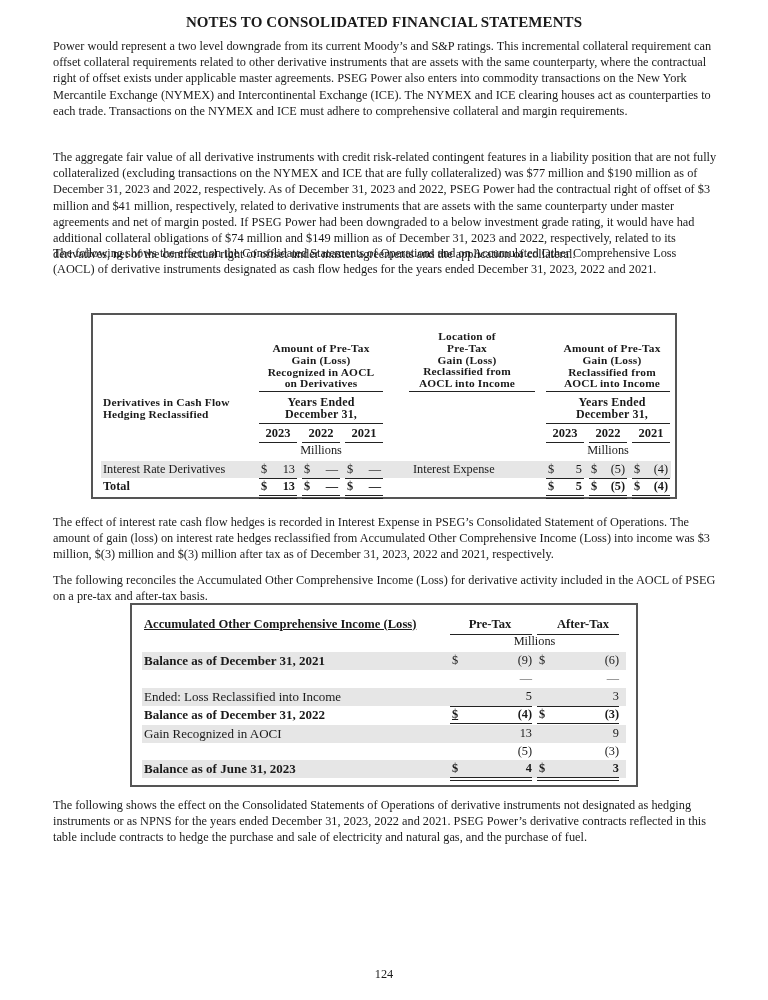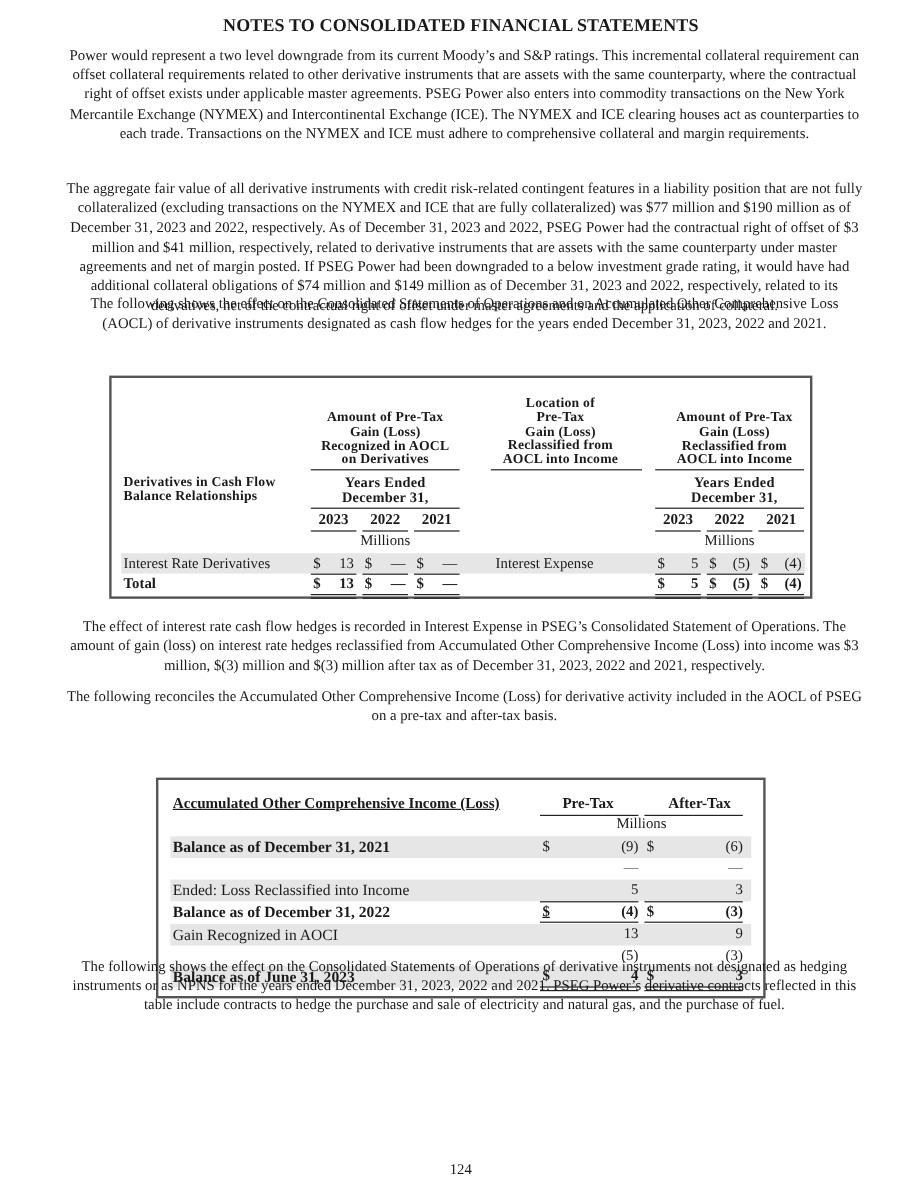--- a/index.html
+++ b/index.html
@@ -7,21 +7,21 @@
     width: 768px; height: 1000px; position: relative; overflow: hidden;
     font-family: "Liberation Serif", "DejaVu Serif", serif;
     color: #1a1a1a;
   }
   .page-title {
     position: absolute; top: 14px; left: 0; width: 768px; text-align: center;
     font-weight: bold; font-size: 15px; letter-spacing: 0.1px;
   }
   .para {
     position: absolute; left: 53px; width: 668px;
-    font-size: 12.3px; line-height: 16.2px; margin: 0; text-align: center;
+    font-size: 12.3px; line-height: 16.2px; margin: 0;
   }
   #p1 { top: 38px; }
   #p2 { top: 149px; }
   #p3 { top: 245px; }
   #p4 { top: 514px; }
   #p5 { top: 572px; }
   #p6 { top: 797px; }
 
   
   .t1-frame {
@@ -35,21 +35,21 @@
   .dbl { position: absolute; height: 2px; border-top: 1.3px solid #222; border-bottom: 1.3px solid #222; }
   .shade { position: absolute; background: #e6e6e6; }
   .yr { position: absolute; font-weight: bold; font-size: 12.5px; text-align: center; }
   .cell { position: absolute; font-size: 12.3px; font-family: Liberation Serif, serif; }
   .bold { font-weight: bold; }
   .num { text-align: right; }
 
   
   .t2-frame {
     position: absolute; left: 130px; top: 603px; width: 508px; height: 184px;
-    border: 2px solid #555; box-sizing: border-box; background: #fff; margin-top: 45px;
+    border: 2px solid #555; box-sizing: border-box; background: #fff;
   }
   .t2-title {
     position: absolute; left: 12px; top: 12px; font-weight: bold; font-size: 12.6px;
     text-decoration: underline;
   }
   .t2-row { position: absolute; left: 10px; width: 484px; height: 17.5px; }
   .t2-row .lbl { position: absolute; left: 2px; top: 1px; font-size: 13px; }
 
   .page-number {
     position: absolute; top: 967px; left: 0; width: 768px; text-align: center; font-size: 12.3px;
@@ -87,21 +87,21 @@
     <div class="abs hdr" style="left:457px; top:28px; width:124px;">
       <div>Amount of Pre-Tax</div>
       <div>Gain (Loss)</div>
       <div>Reclassified from</div>
       <div>AOCL into Income</div>
     </div>
     <div class="rule" style="left:453px; top:76px; width:124px;"></div>
 
     <div class="abs hdr" style="left:10px; top:82px; text-align:left;">
       <div>Derivatives in Cash Flow</div>
-      <div>Balance Relationships</div>
+      <div>Hedging Reclassified</div>
     </div>
 
     <div class="abs hdr" style="left:166px; top:82px; width:124px; font-size:12px;">
       <div>Years Ended</div>
       <div>December 31,</div>
     </div>
     <div class="rule" style="left:166px; top:108px; width:124px;"></div>
 
     <div class="abs hdr" style="left:457px; top:82px; width:124px; font-size:12px;">
       <div>Years Ended</div>

